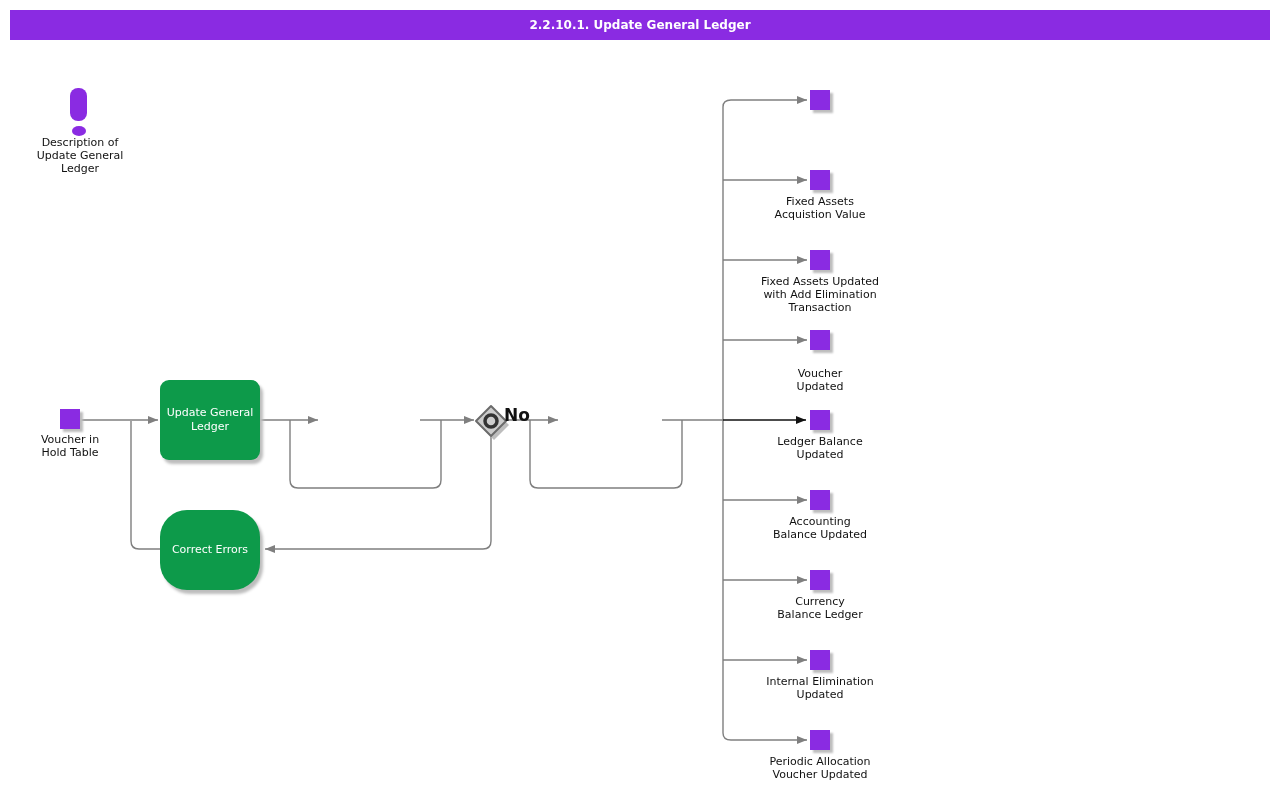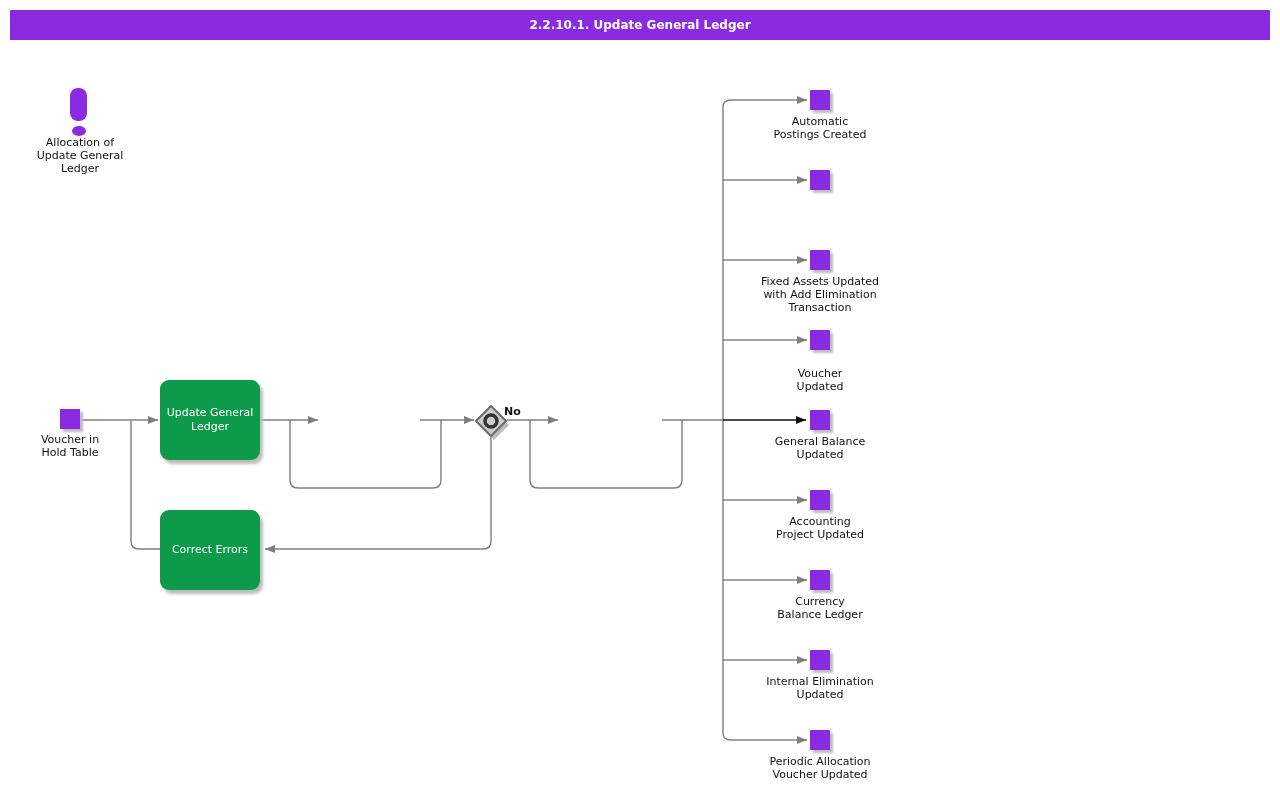--- a/index.html
+++ b/index.html
@@ -17,21 +17,21 @@
        text-align:center;white-space:pre-line;z-index:1;}
   .process{position:absolute;width:100px;height:80px;background:var(--green);border-radius:9px;
            box-shadow:3px 4px 3px var(--shadow);display:flex;align-items:center;justify-content:center;
            color:#fff;font-size:11px;line-height:14px;text-align:center;white-space:pre-line;
            z-index:1;padding:2px;box-sizing:border-box;}
   .esq{position:absolute;width:20px;height:20px;background:var(--purple);
        box-shadow:3px 3px 2px var(--shadow);z-index:1;}
   .excl{position:absolute;left:70px;top:88px;width:20px;height:50px;z-index:1;}
   .excl .bar{position:absolute;left:0;top:0;width:17px;height:33px;border-radius:8px;background:var(--purple);}
   .excl .dot{position:absolute;left:2px;top:38px;width:14px;height:10px;border-radius:50%;background:var(--purple);}
-  .no-lbl{position:absolute;left:504px;top:405px;width:34px;font-size:11px;font-weight:bold;
+  .no-lbl{position:absolute;left:504px;top:405px;width:34px;font-size:17px;font-weight:bold;
           color:var(--black);z-index:1;}
 </style>
 </head>
 <body>
 
 <div id="canvas">
 
   <svg id="wires" width="1280" height="794" viewBox="0 0 1280 794">
     <defs>
       <marker id="ag" markerWidth="11" markerHeight="9" refX="10" refY="4" orient="auto" markerUnits="userSpaceOnUse">
@@ -71,56 +71,56 @@
   </svg>
 
   <div class="titlebar">
     <span>2.2.10.1. Update General Ledger</span>
   </div>
 
   <div class="excl">
     <div class="bar"></div>
     <div class="dot"></div>
   </div>
-  <div class="lbl" style="left:18px;top:136px;width:124px;">Allocation of
+  <div class="lbl" style="left:18px;top:136px;width:124px;">Description of
 Update General
 Ledger</div>
 
   <div class="esq" style="left:60px;top:409px;"></div>
   <div class="lbl" style="left:15px;top:433px;width:110px;">Voucher in
 Hold Table</div>
 
   <div class="process" style="left:160px;top:380px;">Update General
 Ledger</div>
-  <div class="process" style="left:160px;top:510px;">Correct Errors</div>
+  <div class="process" style="left:160px;top:510px;border-radius:27px;">Correct Errors</div>
 
   <div class="no-lbl">No</div>
 
   <div class="esq" style="left:810px;top:90px;"></div>
-  <div class="lbl" style="left:730px;top:115px;width:180px;">Automatic
-Postings Created</div>
 
   <div class="esq" style="left:810px;top:170px;"></div>
+  <div class="lbl" style="left:730px;top:195px;width:180px;">Fixed Assets
+Acquistion Value</div>
 
   <div class="esq" style="left:810px;top:250px;"></div>
   <div class="lbl" style="left:730px;top:275px;width:180px;">Fixed Assets Updated
 with Add Elimination
 Transaction</div>
 
   <div class="esq" style="left:810px;top:330px;"></div>
   <div class="lbl" style="left:730px;top:367px;width:180px;">Voucher
 Updated</div>
 
   <div class="esq" style="left:810px;top:410px;"></div>
-  <div class="lbl" style="left:730px;top:435px;width:180px;">General Balance
+  <div class="lbl" style="left:730px;top:435px;width:180px;">Ledger Balance
 Updated</div>
 
   <div class="esq" style="left:810px;top:490px;"></div>
   <div class="lbl" style="left:730px;top:515px;width:180px;">Accounting
-Project Updated</div>
+Balance Updated</div>
 
   <div class="esq" style="left:810px;top:570px;"></div>
   <div class="lbl" style="left:730px;top:595px;width:180px;">Currency
 Balance Ledger</div>
 
   <div class="esq" style="left:810px;top:650px;"></div>
   <div class="lbl" style="left:730px;top:675px;width:180px;">Internal Elimination
 Updated</div>
 
   <div class="esq" style="left:810px;top:730px;"></div>

